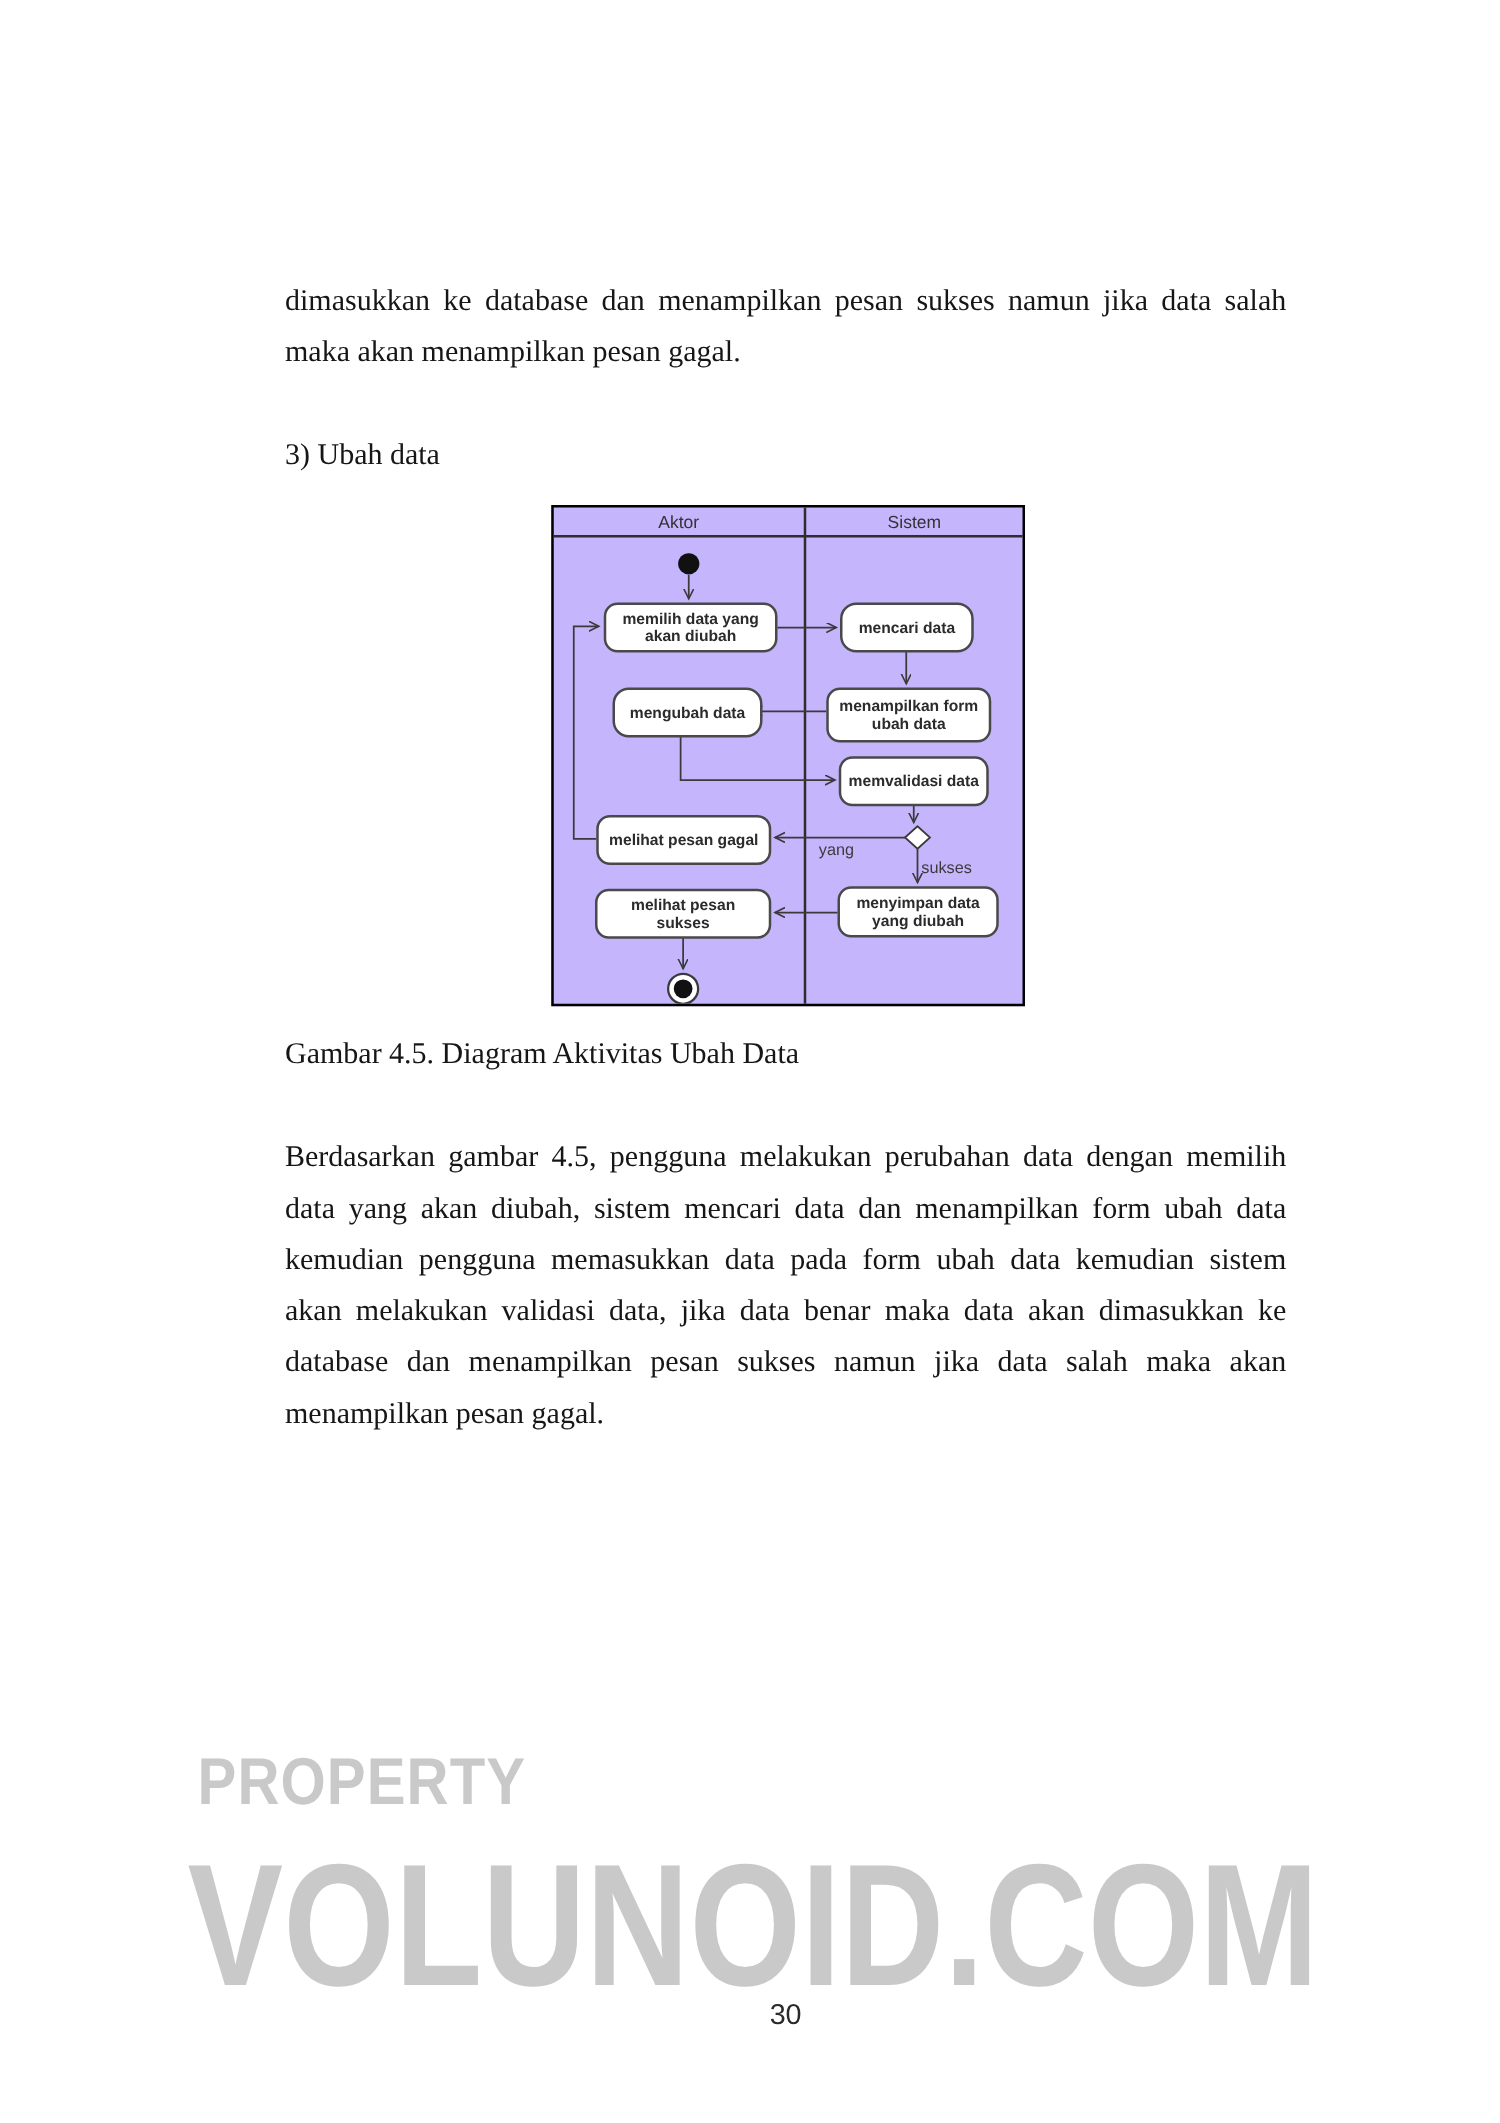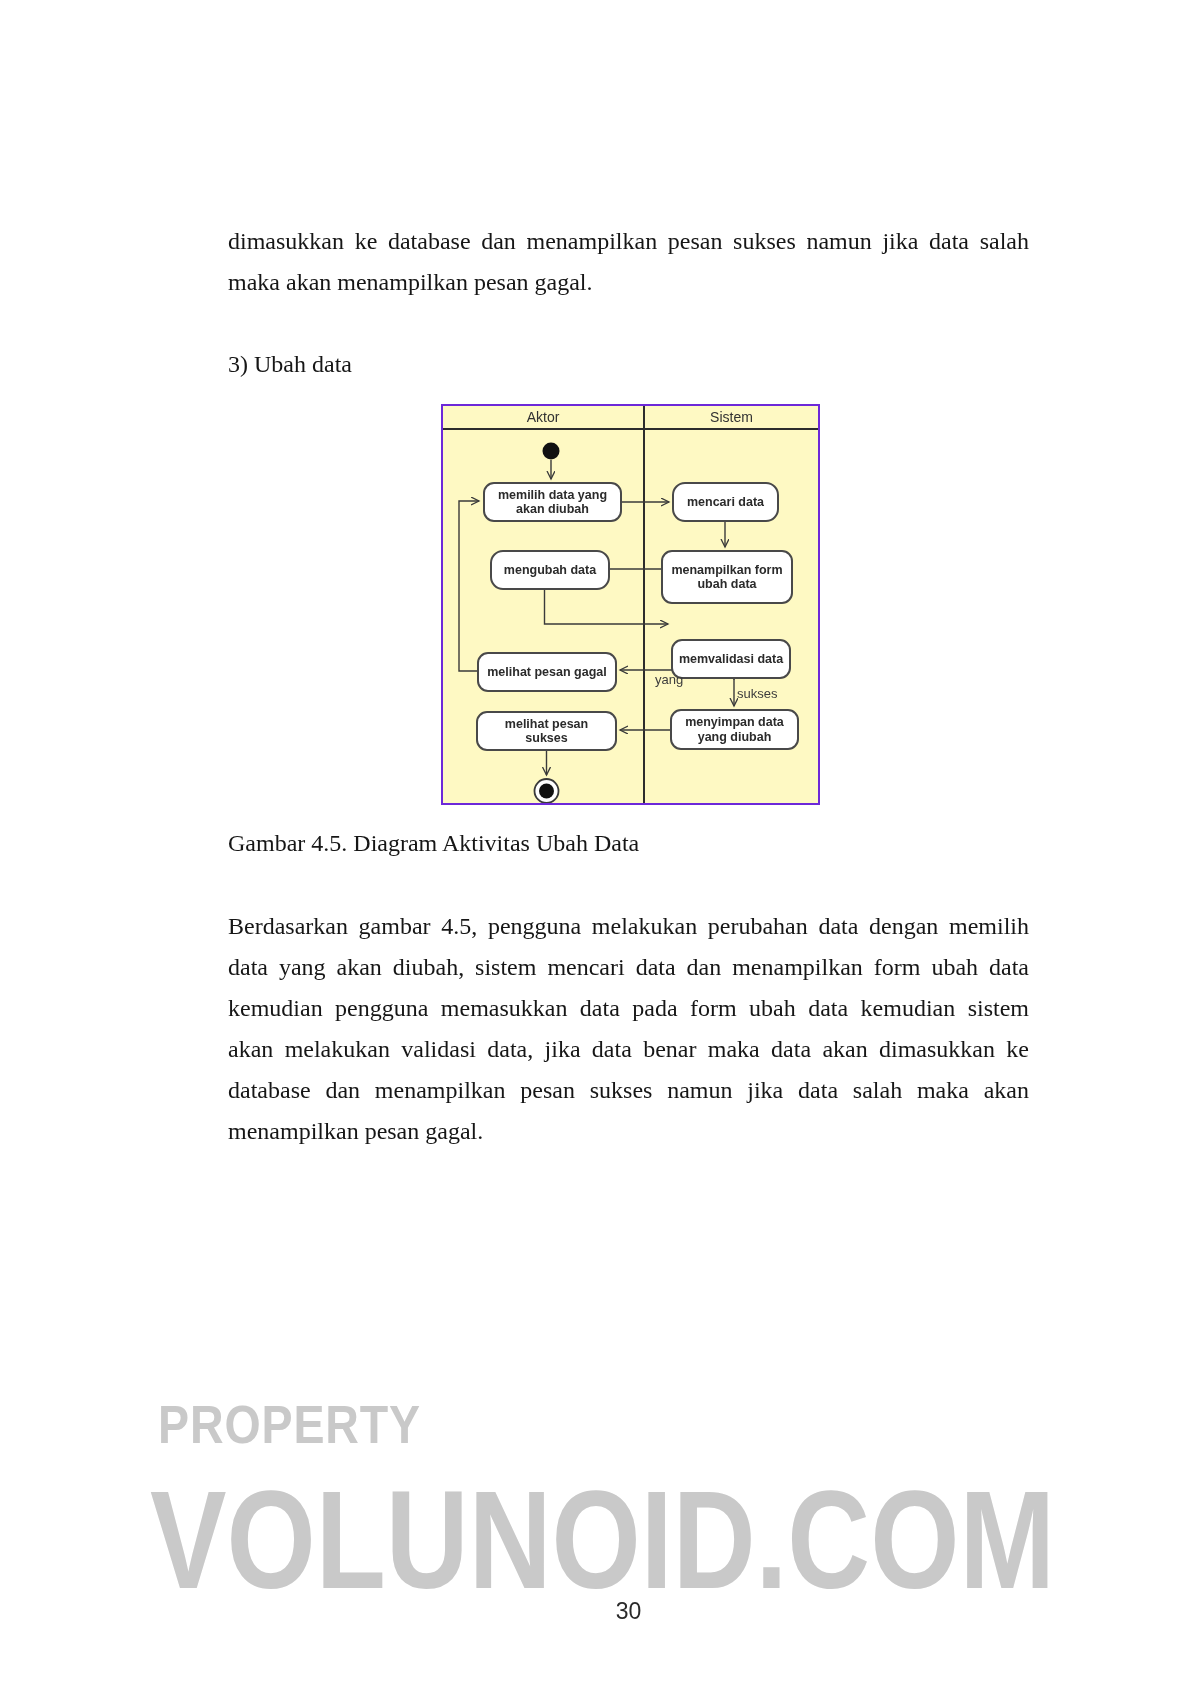--- a/index.html
+++ b/index.html
@@ -11,21 +11,21 @@
   .para{position:absolute;left:228px;width:801px;}
   .para .pline{height:41px;line-height:41px;font-size:24px;text-align:justify;text-align-last:justify;}
   .para .pline.lastline{text-align-last:left;}
   #heading{position:absolute;left:228px;top:344px;font-size:24px;line-height:41px;}
   #caption{position:absolute;left:228px;top:823px;width:801px;font-size:24px;line-height:41px;text-align:left;}
   #pagenum{position:absolute;left:228px;top:1598px;width:801px;text-align:center;
     font-family:"Liberation Sans","DejaVu Sans",sans-serif;font-size:23px;color:#2a2a2a;}
   
   #diagram{
     position:absolute;left:441px;top:404px;width:379px;height:401px;
-    border:2px solid #6d28d9;box-sizing:border-box;background:#fef9c3;
+    border:2px solid #000000;box-sizing:border-box;background:#c4b5fd;
     font-family:"Liberation Sans","DejaVu Sans",sans-serif;
   }
   #lane-divider{position:absolute;left:200px;top:0;bottom:0;width:2px;background:#2d2d2d;}
   #lane-headers{position:absolute;left:0;top:0;width:100%;height:22px;border-bottom:2px solid #2d2d2d;box-sizing:content-box;}
   .lane-label{position:absolute;top:0;height:22px;line-height:22px;text-align:center;font-size:14px;color:#323232;}
   #lane-label-aktor{left:0;width:200px;}
   #lane-label-sistem{left:202px;right:0;}
   #connectors{position:absolute;left:0;top:0;width:100%;height:100%;}
   .node{
     position:absolute;box-sizing:border-box;background:#fff;
@@ -82,22 +82,22 @@
       </g>
       <circle cx="108" cy="45" r="8.5" fill="#111"></circle>
       <polygon points="281,264 291,255 301,264 291,273" fill="#fff" stroke="#3a3a3a" stroke-width="1.4"></polygon>
       <circle cx="103.5" cy="385" r="12" fill="#fff" stroke="#3a3a3a" stroke-width="1.8"></circle>
       <circle cx="103.5" cy="385" r="7.5" fill="#111"></circle>
     </svg>
 
     <div class="node" style="left:40px;top:76px;width:139px;height:40px;">memilih data yang akan diubah</div>
     <div class="node" style="left:229px;top:76px;width:107px;height:38px;border-radius:13px;">mencari data</div>
     <div class="node" style="left:47px;top:144px;width:120px;height:38px;border-radius:13px;">mengubah data</div>
-    <div class="node" style="left:218px;top:144px;width:132px;height:54px;">menampilkan form ubah data</div>
-    <div class="node" style="left:228px;top:199px;width:120px;height:38px;margin-top:34px;">memvalidasi data</div>
+    <div class="node" style="left:218px;top:144px;width:132px;height:44px;">menampilkan form ubah data</div>
+    <div class="node" style="left:228px;top:199px;width:120px;height:38px;">memvalidasi data</div>
     <div class="node" style="left:34px;top:246px;width:140px;height:38px;">melihat pesan gagal</div>
     <div class="node" style="left:33px;top:305px;width:141px;height:38px;">melihat pesan sukses</div>
     <div class="node" style="left:227px;top:303px;width:129px;height:41px;text-align:center;">menyimpan data yang diubah</div>
 
     <div class="edge-label" style="left:212px;top:267px;">yang</div>
     <div class="edge-label" style="left:294px;top:281px;">sukses</div>
   </div>
 
   <div id="caption">Gambar 4.5. Diagram Aktivitas Ubah Data</div>
 

